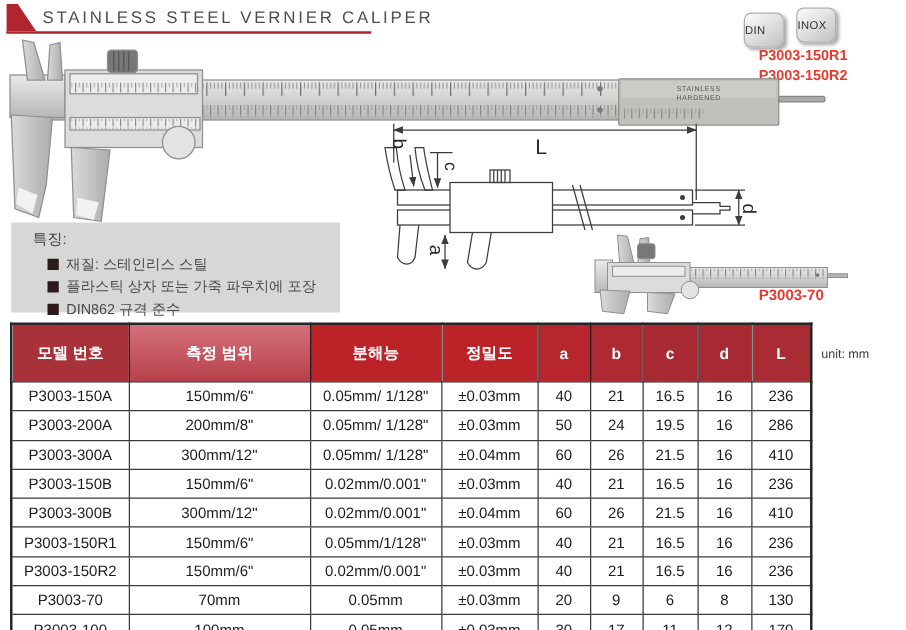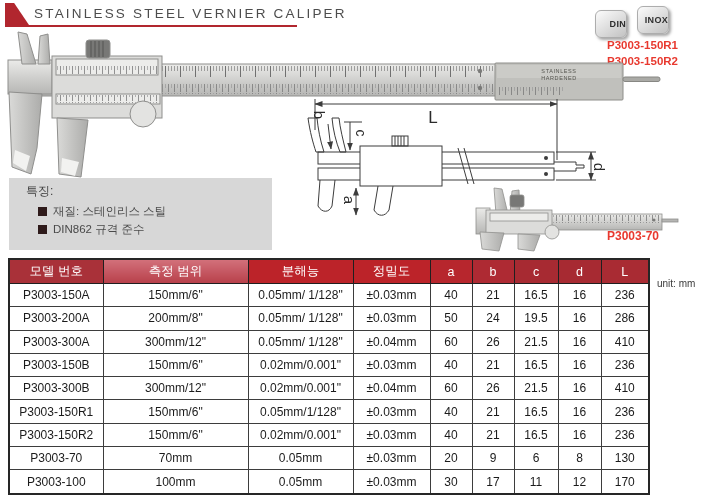--- a/index.html
+++ b/index.html
@@ -12,44 +12,44 @@
   
   #logo{left:5px;top:3px;width:24px;height:22px;background:var(--accent-red,#b1262e);
         clip-path:polygon(0 0,38% 0,100% 100%,0 100%)}
   #title{left:34px;top:6px;font-size:13.5px;letter-spacing:2.2px;color:var(--title-color,#4d4d4d);white-space:nowrap}
   #underline{left:5px;top:25px;width:292px;height:2px;background:var(--accent-red,#b1262e)}
 
   
   .badge{width:30px;height:26px;border-radius:6px;
     background:linear-gradient(145deg,#fcfcfc,#c2c2c2);
     border:1px solid #adadad;box-shadow:2px 2px 3px rgba(0,0,0,.35);
-    display:flex;align-items:center;justify-content:flex-end;
-    font-size:9px;font-weight:bold;color:#2e2e2e;letter-spacing:.3px}
+    display:flex;align-items:center;justify-content:flex-start;
+    font-size:9px;font-weight:normal;color:#2e2e2e;letter-spacing:.3px}
   #badge-din{left:595px;top:10px}
   #badge-inox{left:637px;top:6px}
 
   
   .code{color:var(--label-red,#e8392f);font-size:11.5px;font-weight:bold;text-align:right;white-space:nowrap}
   #code1{left:558px;top:39px;width:120px}
   #code2{left:554px;top:55px;width:124px}
   #label-small{left:596px;top:229px;width:74px;font-size:12px;font-weight:bold;
     color:var(--label-red,#e8392f);text-align:center;white-space:nowrap}
 
   
   #features{left:9px;top:178px;width:263px;height:72px;background:var(--features-bg,#d7d7d7)}
   #features .ftitle{margin:5px 0 2px 17px;font-size:12px;color:#3f3f3f}
   #features ul{list-style:none;margin:0;padding:0 16px 0 29px}
   #features li{display:flex;align-items:center;height:18px;font-size:11.5px;color:#4a4a4a;white-space:nowrap}
   .bullet{width:9px;height:9px;background:#2e1a1a;margin-right:6px;flex:0 0 auto}
 
   
   #spec-table{left:8px;top:258px;width:641px;border-collapse:collapse;table-layout:fixed;
     border:2px solid #262626}
-  #spec-table th{height:23px;color:#fff;font-size:12.5px;font-weight:normal;
-    border:1px solid #1f1f1f;padding:0;text-align:center;overflow:hidden;white-space:nowrap}
+  #spec-table th{height:23px;color:#fff;font-size:12.5px;font-weight:bold;
+    border:1px solid #1f1f1f;padding:11px;text-align:center;overflow:hidden;white-space:nowrap}
   #spec-table td{height:22.3px;font-size:12px;color:#1b1b1b;text-align:center;
     border:1px solid #3d3d3d;background:#fff;padding:0;overflow:hidden;white-space:nowrap}
   #unit-note{left:657px;top:278px;font-size:10px;color:#3a3a3a;white-space:nowrap}
 
   svg{display:block}
   svg text{font-family:"Liberation Sans",sans-serif}
 </style>
 </head>
 <body>
 
@@ -184,20 +184,24 @@
 
 <div id="features" class="abs">
   <div class="ftitle">특징:</div>
   <ul>
       <li>
         <span class="bullet"></span>
         <span>재질: 스테인리스 스틸</span>
       </li>
       <li>
         <span class="bullet"></span>
+        <span>플라스틱 상자 또는 가죽 파우치에 포장</span>
+      </li>
+      <li>
+        <span class="bullet"></span>
         <span>DIN862 규격 준수</span>
       </li>
     </ul>
 </div>
 
 <table id="spec-table" class="abs">
   <colgroup>
     <col style="width:94px">
       <col style="width:145px">
       <col style="width:105px">

